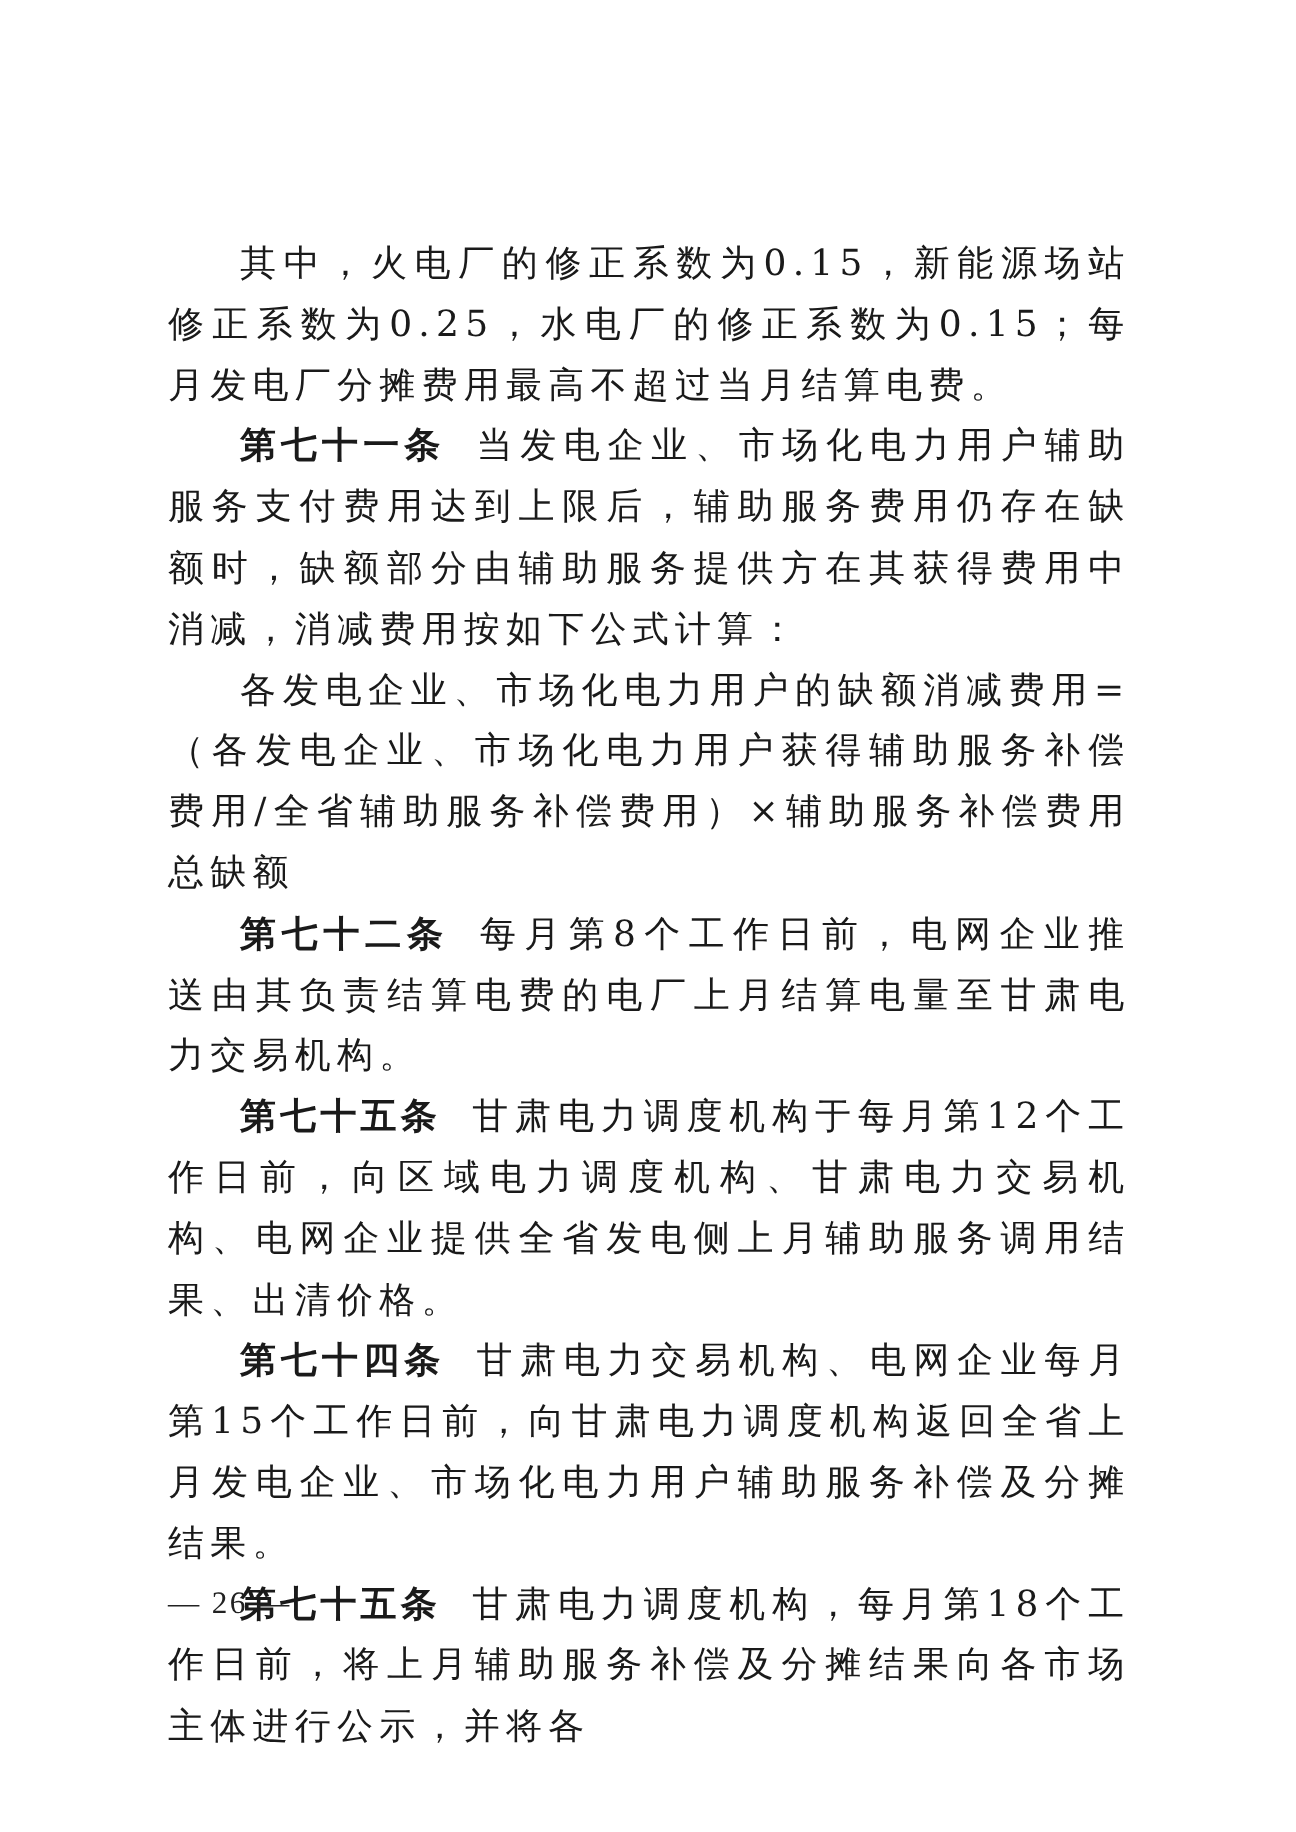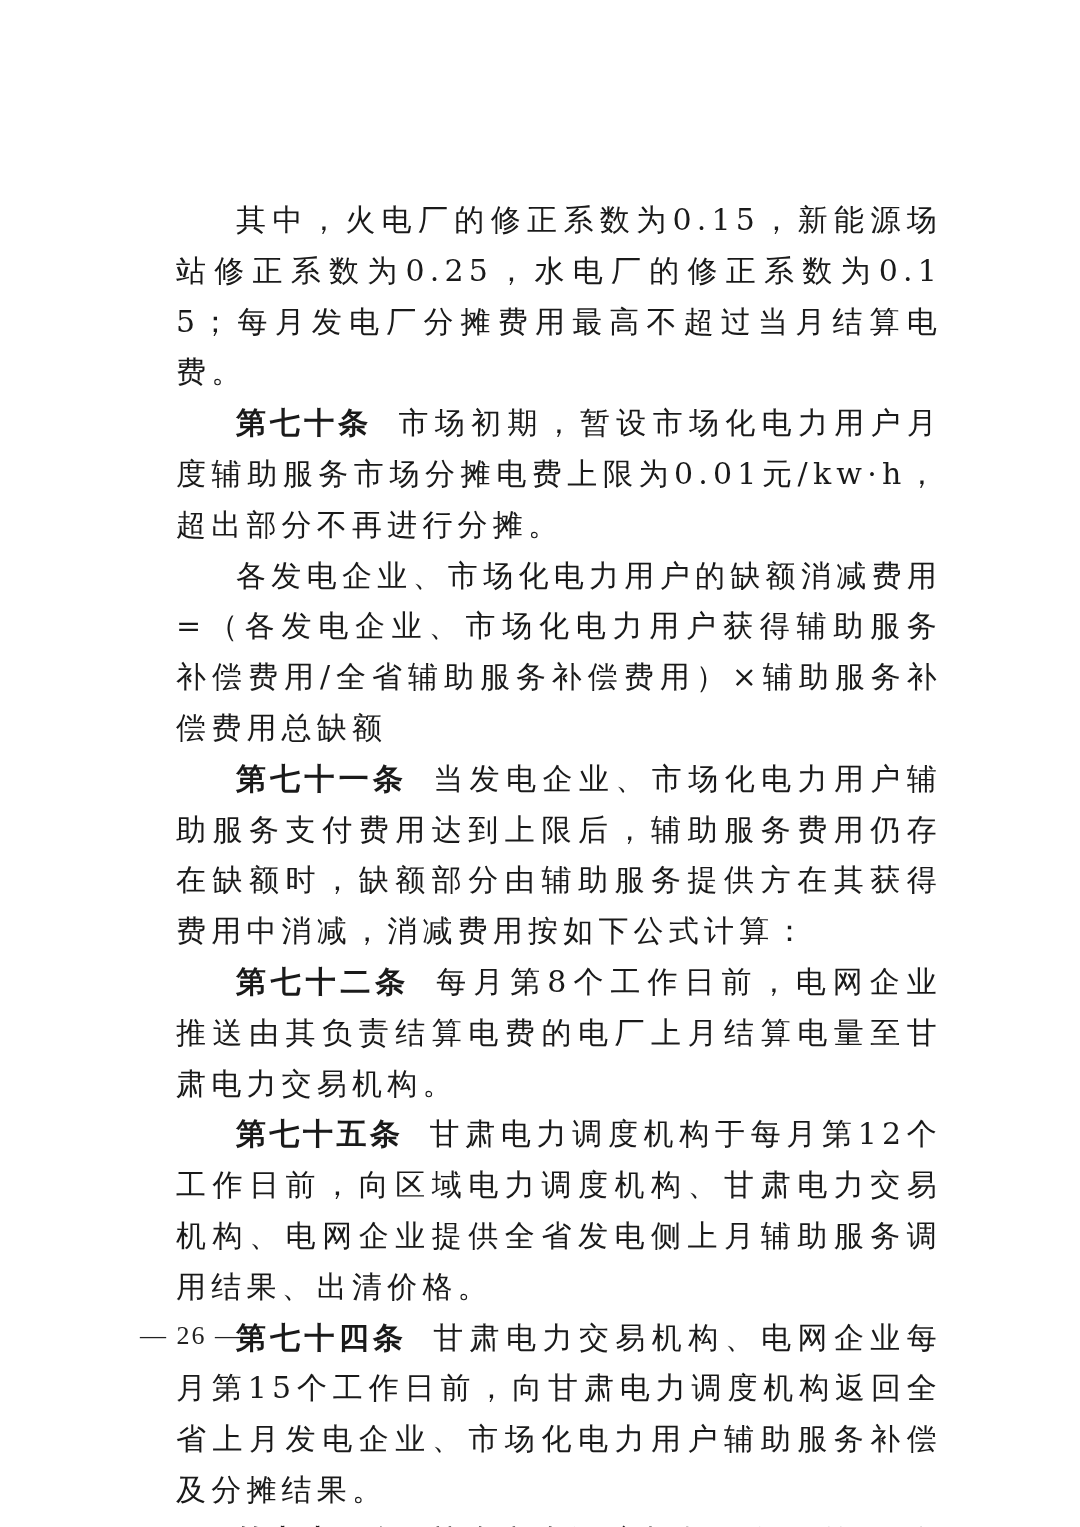--- a/index.html
+++ b/index.html
@@ -26,21 +26,20 @@
     }
     .para {
       margin: 0;
       padding: 0;
       text-align: justify;
       text-align-last: left;
       word-break: break-all;
     }
     .indent {
       text-indent: 60px;
-      margin-left: 36px;
     }
     .article-title {
       font-family: "DejaVu Sans", "Liberation Sans", sans-serif;
       font-weight: bold;
       letter-spacing: 3px;
       margin-right: 26px;
     }
     .page-number {
       position: absolute;
       left: 140px;
@@ -55,30 +54,27 @@
 </head>
 <body>
 
 <div class="page">
 
 
   <p class="para indent">
     <span>其中，火电厂的修正系数为0.15，新能源场站修正系数为0.25，水电厂的修正系数为0.15；每月发电厂分摊费用最高不超过当月结算电费。</span>
   </p>
 
+
   <p class="para indent">
-    <span class="article-title">第七十条</span><span>市场初期，暂设市场化电力用户月度辅助服务市场分摊电费上限为0.01元/kw·h，超出部分不再进行分摊。</span>
+    <span class="article-title">第七十一条</span><span>当发电企业、市场化电力用户辅助服务支付费用达到上限后，辅助服务费用仍存在缺额时，缺额部分由辅助服务提供方在其获得费用中消减，消减费用按如下公式计算：</span>
   </p>
 
   <p class="para indent">
     <span>各发电企业、市场化电力用户的缺额消减费用=（各发电企业、市场化电力用户获得辅助服务补偿费用/全省辅助服务补偿费用）×辅助服务补偿费用总缺额</span>
-  </p>
-
-  <p class="para indent">
-    <span class="article-title">第七十一条</span><span>当发电企业、市场化电力用户辅助服务支付费用达到上限后，辅助服务费用仍存在缺额时，缺额部分由辅助服务提供方在其获得费用中消减，消减费用按如下公式计算：</span>
   </p>
 
   <p class="para indent">
     <span class="article-title">第七十二条</span><span>每月第8个工作日前，电网企业推送由其负责结算电费的电厂上月结算电量至甘肃电力交易机构。</span>
   </p>
 
   <p class="para indent">
     <span class="article-title">第七十五条</span><span>甘肃电力调度机构于每月第12个工作日前，向区域电力调度机构、甘肃电力交易机构、电网企业提供全省发电侧上月辅助服务调用结果、出清价格。</span>
   </p>
 

